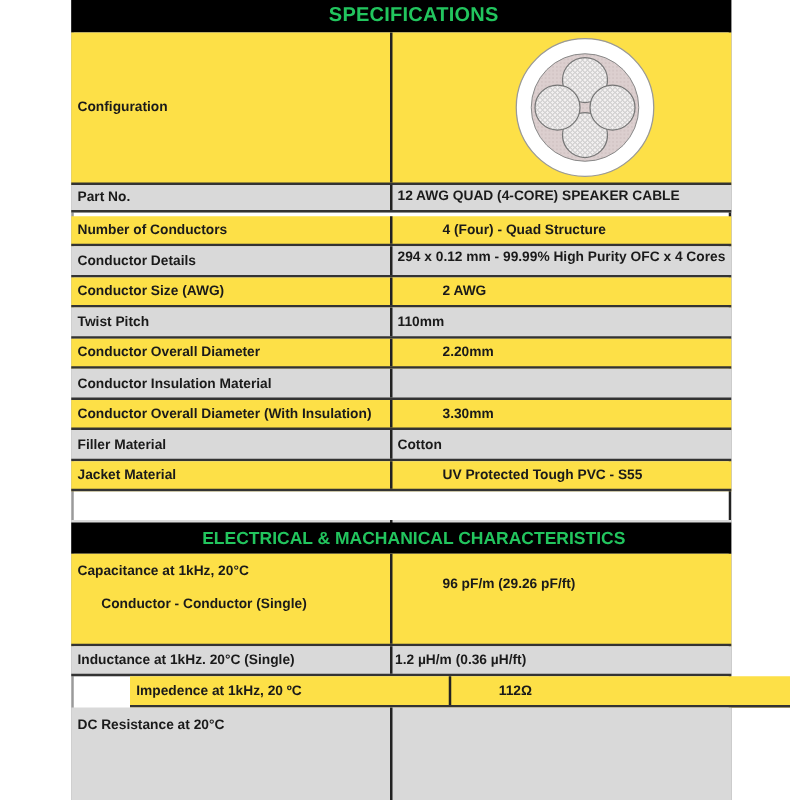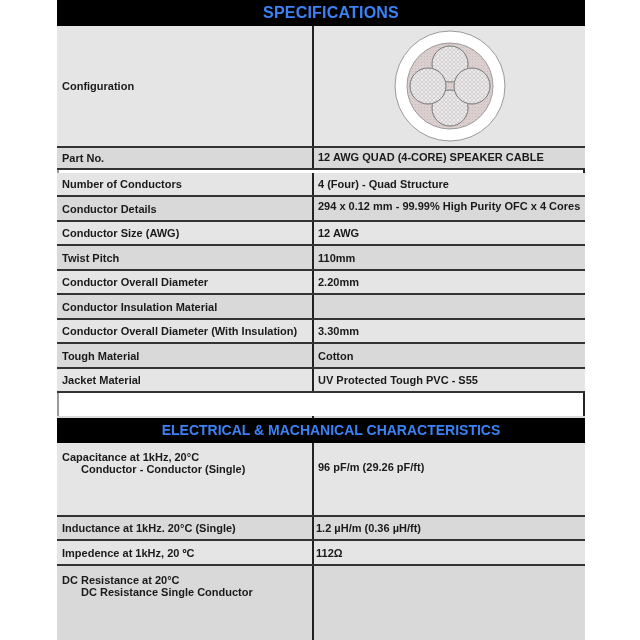--- a/index.html
+++ b/index.html
@@ -1,33 +1,33 @@
 <!DOCTYPE html>
 <html><head>
 <meta charset="utf-8">
 <style>
   html, body { margin: 0; padding: 0; background: #ffffff; }
   body { width: 640px; height: 640px; position: relative; overflow: hidden;
          font-family: "Liberation Sans", sans-serif; }
   .sheet { position: absolute; left: 57px; top: 0; width: 528px; height: 640px;
            border-left: 2px solid #9a9a9a; border-right: 2px solid #222; box-sizing: border-box; }
-  .bar { position: absolute; left: 57px; width: 528px; background: #000; color: #3b82f6;
+  .bar { position: absolute; left: 57px; width: 528px; background: #000; color: #22c55e;
          font-weight: bold; text-align: center; box-sizing: border-box; padding-left: 20px; }
   .bar.top { top: 0; height: 26px; line-height: 26px; font-size: 16px; letter-spacing: 0.2px; }
   .bar.mid { top: 418px; height: 25px; line-height: 25px; font-size: 14px; }
   .row { position: absolute; left: 57px; width: 528px; box-sizing: border-box;
          border-bottom: 2px solid #333; display: flex; }
   .row.grey { background: #d9d9d9; }
-  .row.white { background: #e5e5e5; }
+  .row.white { background: #fde047; gap: 36px; }
   .cell { box-sizing: border-box; font-size: 11px; font-weight: bold; color: #1a1a1a;
           display: flex; align-items: center; }
   .c1 { width: 257px; padding-left: 5px; border-right: 2px solid #222; }
   .c2 { flex: 1; padding-left: 4px; }
   .multi .c1 { flex-direction: column; align-items: flex-start; justify-content: flex-start; padding-top: 8px; }
-  .multi .c1 .sub { padding-left: 19px; }
+  .multi .c1 .sub { padding-left: 19px; margin-top: 14px; }
   .multi .c2 { align-items: flex-start; padding-top: 18px; }
   .diagram-cell { justify-content: center; padding-left: 0; }
 </style>
 </head>
 <body>
 
 <div class="sheet"></div>
 
 <div class="bar top">SPECIFICATIONS</div>
 
@@ -62,39 +62,39 @@
 <div class="row white" style="top:173px;height:24px;">
   <div class="cell c1">Number of Conductors</div>
   <div class="cell c2">4 (Four) - Quad Structure</div>
 </div>
 <div class="row grey" style="top:197px;height:25px;">
   <div class="cell c1">Conductor Details</div>
   <div class="cell c2" style="align-items:flex-start;padding-top:3px;">294 x 0.12 mm - 99.99% High Purity OFC x 4 Cores</div>
 </div>
 <div class="row white" style="top:222px;height:24px;">
   <div class="cell c1">Conductor Size (AWG)</div>
-  <div class="cell c2">12 AWG</div>
+  <div class="cell c2">2 AWG</div>
 </div>
 <div class="row grey" style="top:246px;height:25px;">
   <div class="cell c1">Twist Pitch</div>
   <div class="cell c2">110mm</div>
 </div>
 <div class="row white" style="top:271px;height:24px;">
   <div class="cell c1">Conductor Overall Diameter</div>
   <div class="cell c2">2.20mm</div>
 </div>
 <div class="row grey" style="top:295px;height:25px;">
   <div class="cell c1">Conductor Insulation Material</div>
 </div>
 <div class="row white" style="top:320px;height:24px;">
   <div class="cell c1">Conductor Overall Diameter (With Insulation)</div>
   <div class="cell c2">3.30mm</div>
 </div>
 <div class="row grey" style="top:344px;height:25px;">
-  <div class="cell c1">Tough Material</div>
+  <div class="cell c1">Filler Material</div>
   <div class="cell c2">Cotton</div>
 </div>
 <div class="row white" style="top:369px;height:24px;">
   <div class="cell c1">Jacket Material</div>
   <div class="cell c2">UV Protected Tough PVC - S55</div>
 </div>
 <div class="row grey" style="top:416px;height:25px;border-bottom:none;">
   <div class="cell c1">Overall Diameter</div>
   <div class="cell c2">10.90mm</div>
 </div>
@@ -107,23 +107,22 @@
     <span class="sub">Conductor - Conductor (Single)</span>
   </div>
   <div class="cell c2">96 pF/m (29.26 pF/ft)</div>
 </div>
 
 <div class="row grey" style="top:517px;height:24px;">
   <div class="cell c1">Inductance at 1kHz. 20°C (Single)</div>
   <div class="cell c2" style="padding-left:2px;">1.2 µH/m (0.36 µH/ft)</div>
 </div>
 
-<div class="row white" style="top:541px;height:25px;">
+<div class="row white" style="top:541px;height:25px;margin-left:47px;">
   <div class="cell c1">Impedence at 1kHz, 20 ºC</div>
   <div class="cell c2" style="padding-left:2px;">112Ω</div>
 </div>
 
 <div class="row grey multi" style="top:566px;height:74px;border-bottom:none;">
   <div class="cell c1">
     <span>DC Resistance at 20°C</span>
-    <span class="sub">DC Resistance Single Conductor</span>
   </div>
 </div>
 
 </body></html>

